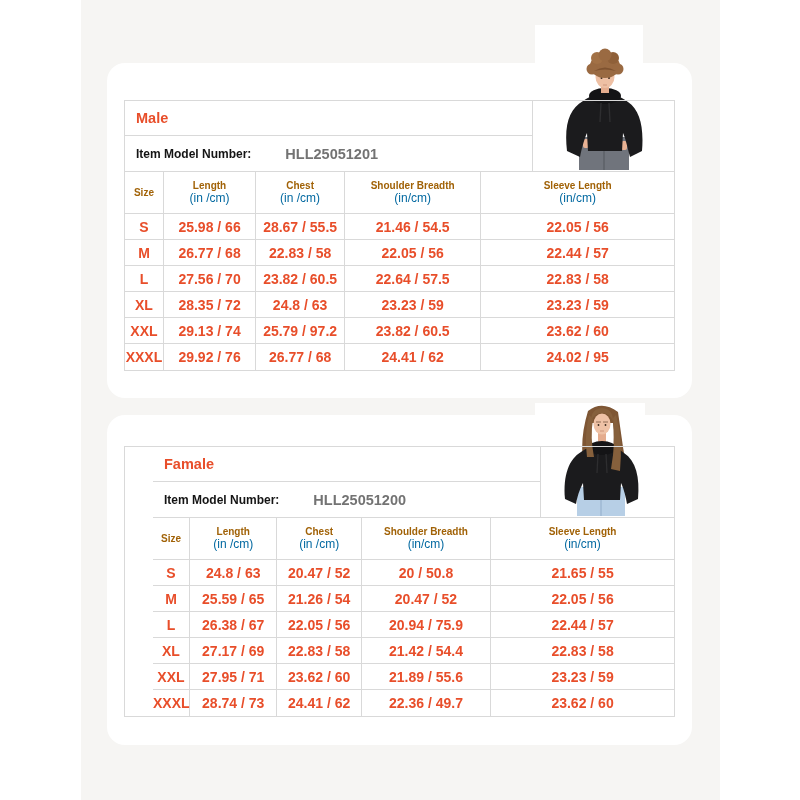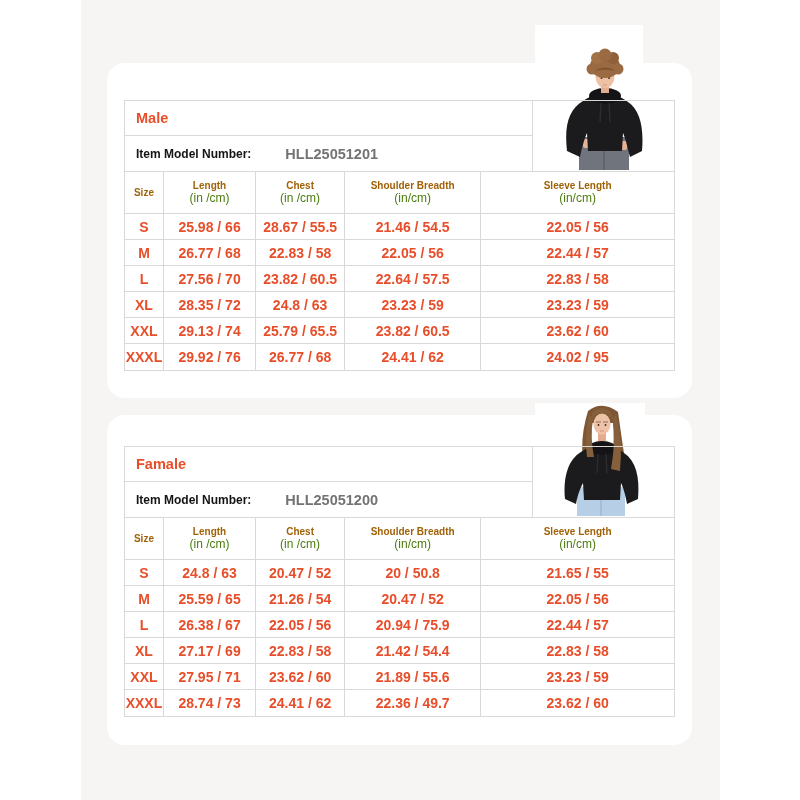--- a/index.html
+++ b/index.html
@@ -11,38 +11,38 @@
   .card-m { top:63px;  height:335px; }
   .card-f { top:415px; height:330px; }
 
   .photo { position:absolute; z-index:1; background:#ffffff; }
   .photo-m { left:428px; top:-38px; width:108px; height:145px; }
   .photo-f { left:428px; top:-12px; width:110px; height:113px; }
   .photo svg { display:block; width:100%; height:100%; }
 
   .tablewrap { position:absolute; left:17px; right:17px; z-index:2; border:1px solid #d9d9d9; background:transparent; }
   .card-m .tablewrap { top:37px; }
-  .card-f .tablewrap { top:31px; }
+  .card-f .tablewrap { top:31px;padding-left:28px; }
 
   .top-section { display:flex; }
   .top-left  { flex:0 0 74.2%; display:flex; flex-direction:column; }
   .row-gender { height:35px; border-bottom:1px solid #d9d9d9; display:flex; align-items:center; padding-left:11px; }
   .gender-label { color:#e84e2a; font-weight:700; font-size:14.5px; }
   .row-item { height:35px; display:flex; align-items:center; padding-left:11px; }
   .iml { color:#141414; font-weight:700; font-size:12px; }
   .imn { color:#737373; font-weight:700; font-size:14.5px; margin-left:34px; }
   .top-right { flex:1; border-left:1px solid #d9d9d9; background:transparent; }
 
   table { width:100%; border-collapse:collapse; table-layout:fixed; background:transparent; }
   th, td { border-top:1px solid #d9d9d9; border-right:1px solid #d9d9d9; text-align:center; vertical-align:middle; }
   th:last-child, td:last-child { border-right:none; }
   th { height:42px; padding:2px 0; }
   td { height:26px; color:#e84e2a; font-weight:700; font-size:14px; }
   .hl { font-weight:700; font-size:10px; color:#a16207; line-height:1.15; }
-  .hu { font-weight:400; font-size:12px; color:#4d7c0f; line-height:1.1; margin-top:1px; }
+  .hu { font-weight:400; font-size:12px; color:#0369a1; line-height:1.1; margin-top:1px; }
 
   .col-size   { width:7%; }
   .col-len    { width:16.8%; }
   .col-chest  { width:16.2%; }
   .col-shldr  { width:24.8%; }
   .col-sleeve { width:35.2%; }
 </style>
 </head>
 <body>
 
@@ -155,21 +155,21 @@
           <tr>
               <td>XL</td>
               <td>28.35 / 72</td>
               <td>24.8 / 63</td>
               <td>23.23 / 59</td>
               <td>23.23 / 59</td>
             </tr>
           <tr>
               <td>XXL</td>
               <td>29.13 / 74</td>
-              <td>25.79 / 65.5</td>
+              <td>25.79 / 97.2</td>
               <td>23.82 / 60.5</td>
               <td>23.62 / 60</td>
             </tr>
           <tr>
               <td>XXXL</td>
               <td>29.92 / 76</td>
               <td>26.77 / 68</td>
               <td>24.41 / 62</td>
               <td>24.02 / 95</td>
             </tr>

